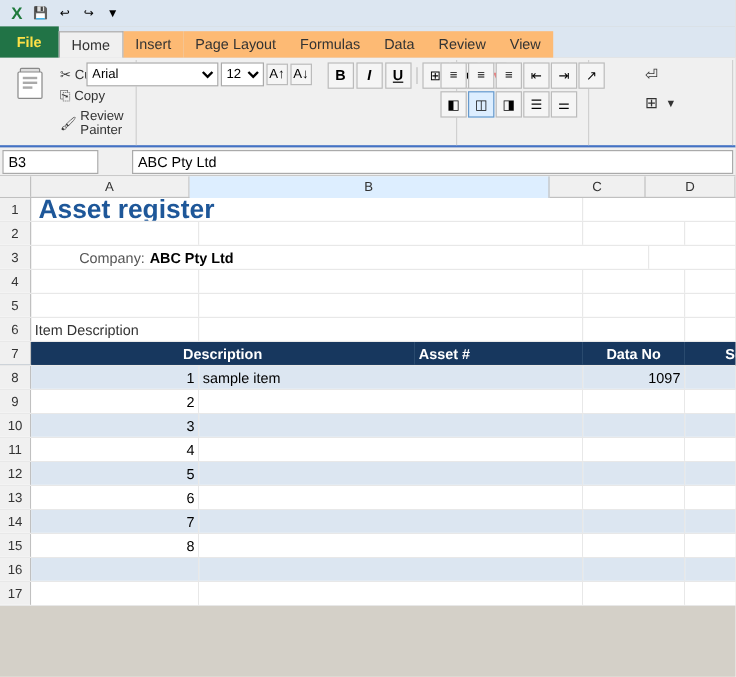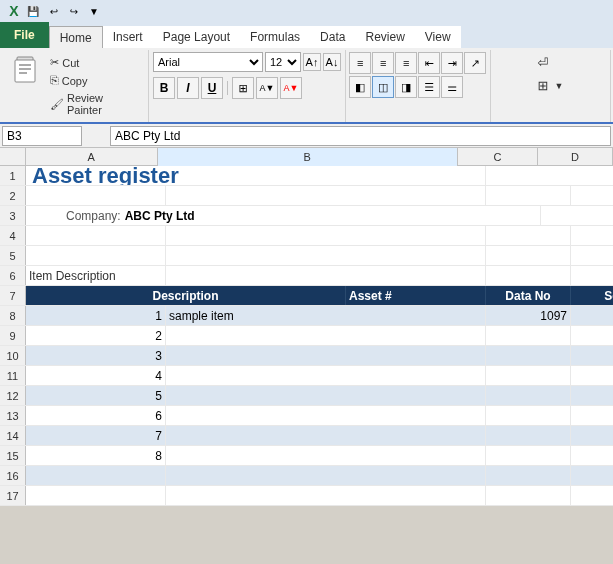--- a/index.html
+++ b/index.html
@@ -2,36 +2,36 @@
 <html><head>
   <meta charset="utf-8">
   <style>
     * { box-sizing: border-box; margin: 0; padding: 0; font-family: 'Segoe UI', Arial, sans-serif; }
     body { background: #d4d0c8; width: 613px; height: 564px; overflow: hidden; }
 
     
     .tab-row { display: flex; align-items: flex-end; background: #dce6f1; height: 26px; }
     .file-tab {
       background: #217346;
-      color: #fef9c3;
+      color: #fde047;
       padding: 4px 14px;
       font-size: 12px;
       font-weight: bold;
       height: 26px;
       display: flex; align-items: center;
       cursor: pointer;
     }
     .ribbon-tab {
       padding: 4px 10px;
       font-size: 12px;
       color: #333;
       cursor: pointer;
       height: 22px;
       display: flex; align-items: center;
-      background: #ffffff;
+      background: #fdba74;
     }
     .ribbon-tab.active {
       background: #f0f0f0;
       border-top: 1px solid #aaa;
       border-left: 1px solid #aaa;
       border-right: 1px solid #aaa;
       border-bottom: none;
       margin-top: 12px;
     }
 
@@ -254,21 +254,21 @@
         <div class="ribbon-small-btn">
           <span>🖌</span>
           <span style="font-size:11px;">Review Painter</span>
         </div>
       </div>
     </div>
     <div class="ribbon-group-label"></div>
   </div>
 
   <div class="ribbon-group font-group">
-    <div class="group-content" style="flex-direction:column; gap:3px;">
+    <div class="group-content" style="gap:13px;">
       <div class="font-row1">
         <select class="font-select">
           <option>Arial</option>
         </select>
         <select class="size-select">
           <option>12</option>
         </select>
         <button class="font-size-btn">A↑</button>
         <button class="font-size-btn">A↓</button>
       </div>

